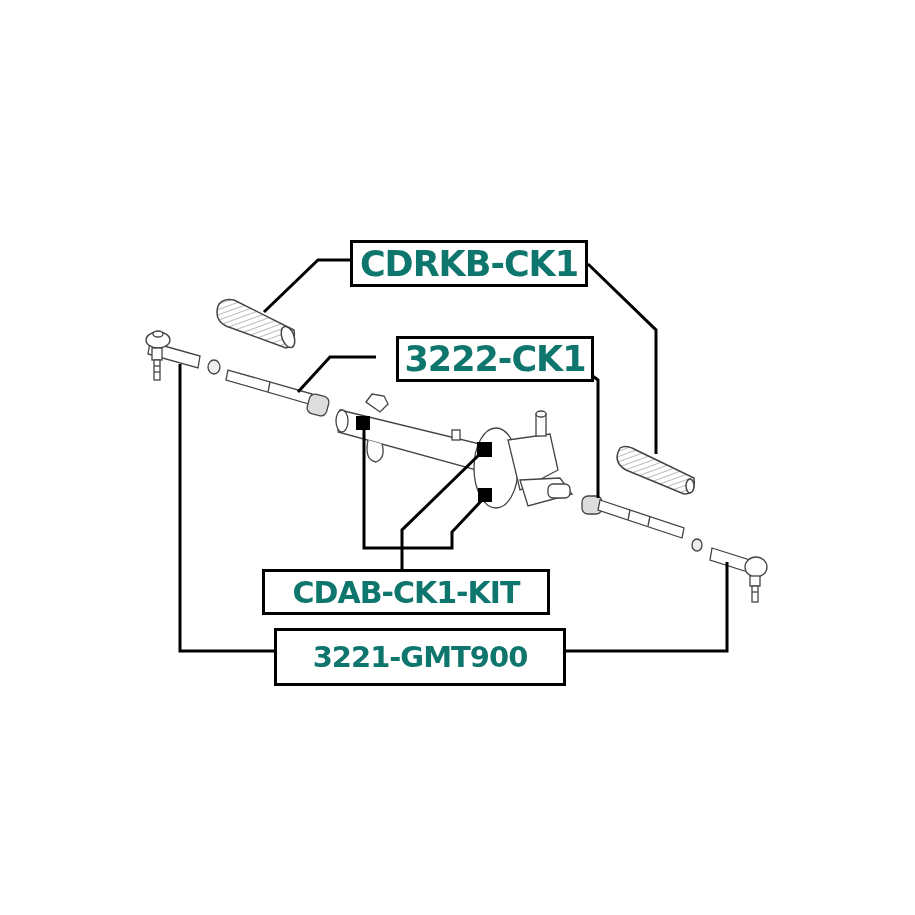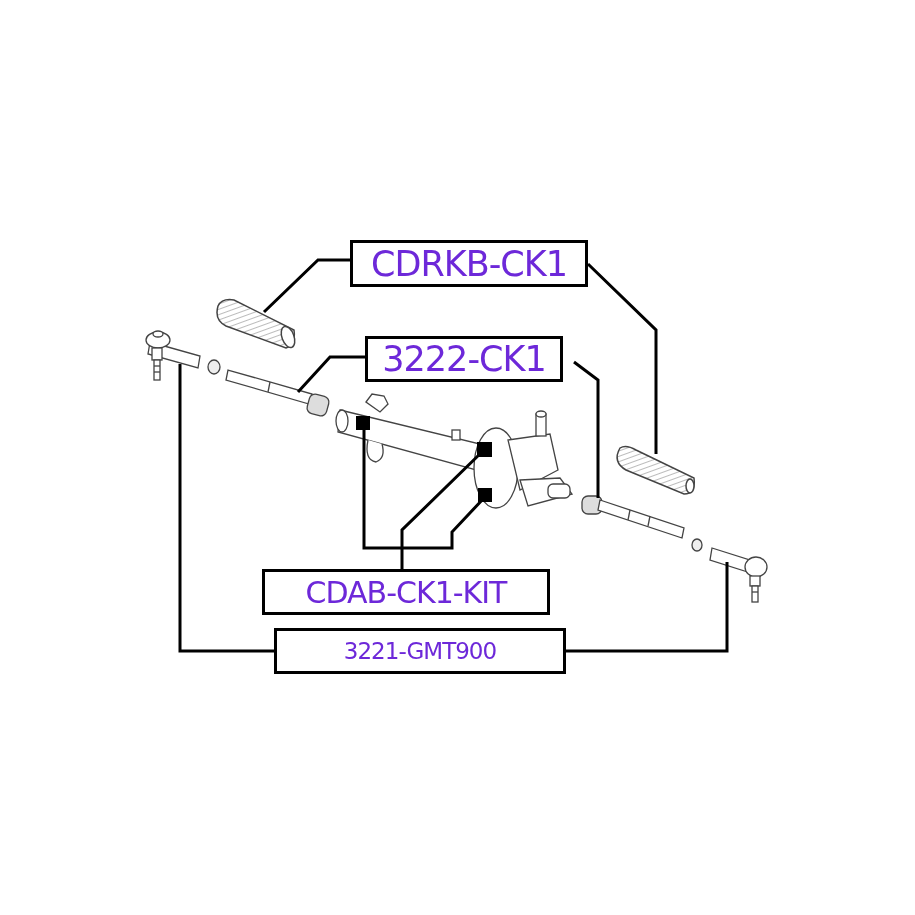--- a/index.html
+++ b/index.html
@@ -5,30 +5,30 @@
   html, body { margin: 0; padding: 0; background: #ffffff; }
   body { width: 915px; height: 915px; position: relative; overflow: hidden; font-family: "DejaVu Sans", sans-serif; }
   #canvas { position: absolute; left: 0; top: 0; width: 915px; height: 915px; }
   .label-box {
     position: absolute;
     border: 3px solid #000;
     background: #fff;
     box-sizing: border-box;
     display: flex; align-items: center; justify-content: center;
     font-family: "DejaVu Sans", sans-serif;
-    font-weight: normal;
-    color: #6d28d9;
+    font-weight: bold;
+    color: #0f766e;
     letter-spacing: -1px;
     white-space: nowrap;
     cursor: pointer;
   }
   .lbl-cdrkb { left: 350px; top: 240px; width: 238px; height: 47px; font-size: 35px; }
-  .lbl-3222  { left: 365px; top: 336px; width: 198px; height: 46px; font-size: 35px; }
+  .lbl-3222  { left: 396px; top: 336px; width: 198px; height: 46px; font-size: 35px; }
   .lbl-cdab  { left: 262px; top: 569px; width: 288px; height: 46px; font-size: 30px; }
-  .lbl-3221  { left: 274px; top: 628px; width: 292px; height: 46px; font-size: 23px; }
+  .lbl-3221  { left: 274px; top: 628px; width: 292px; height: 58px; font-size: 29px; }
 </style>
 </head>
 <body>
 
 <svg id="canvas" viewBox="0 0 915 915" xmlns="http://www.w3.org/2000/svg">
   <defs>
     <pattern id="ribs" width="5" height="5" patternUnits="userSpaceOnUse" patternTransform="rotate(70)">
       <line x1="0" y1="0" x2="0" y2="5" stroke="#777" stroke-width="1"></line>
     </pattern>
   </defs>

